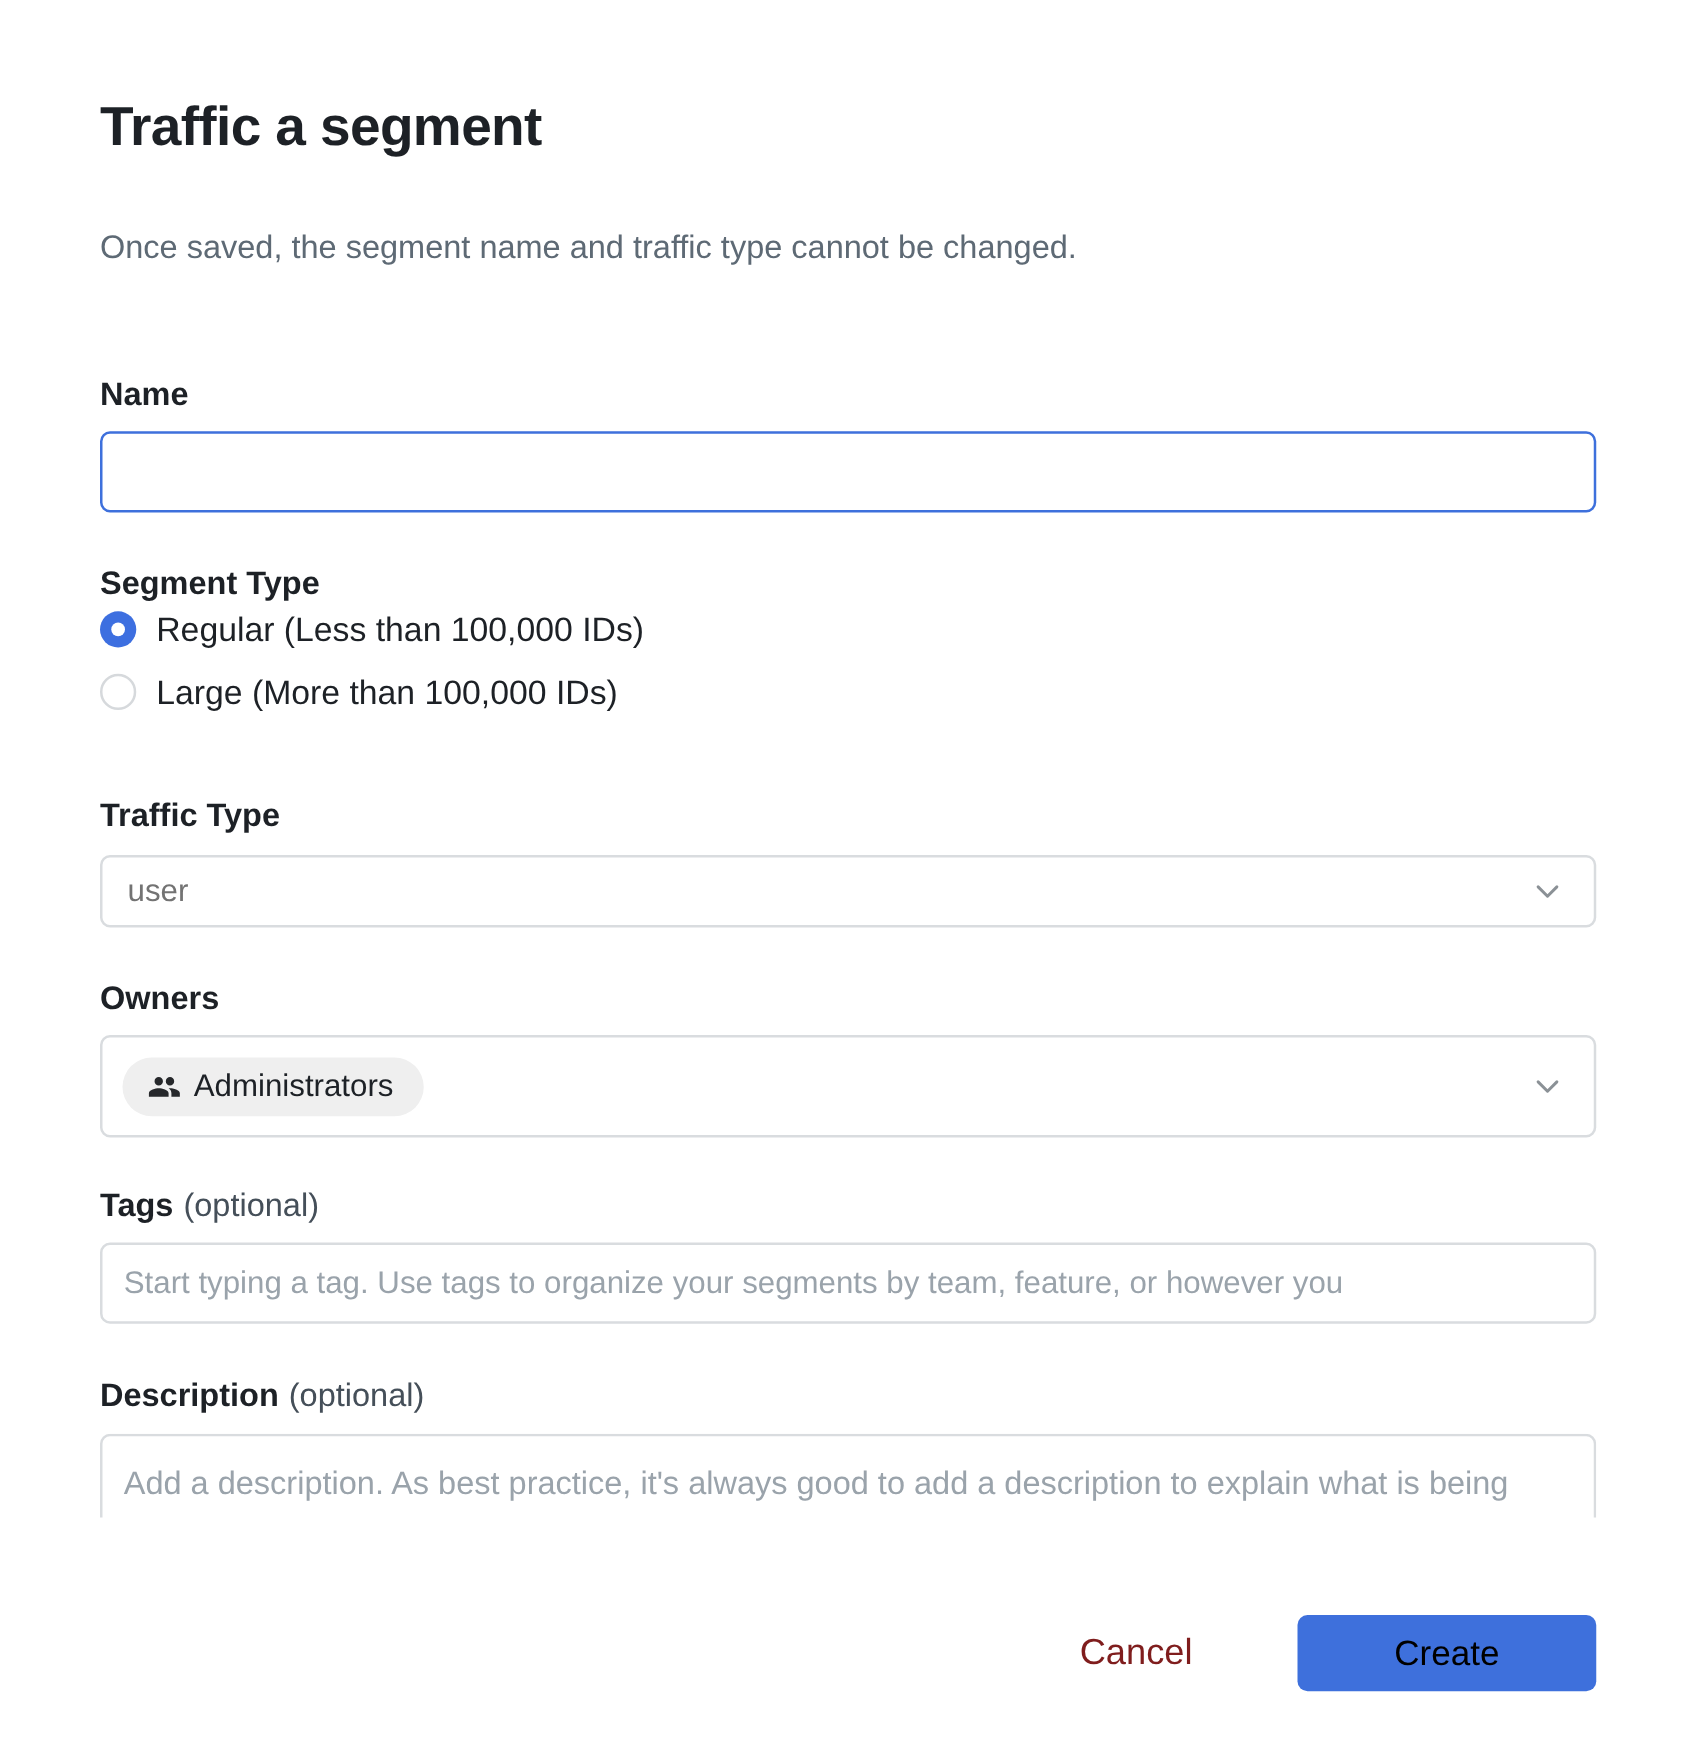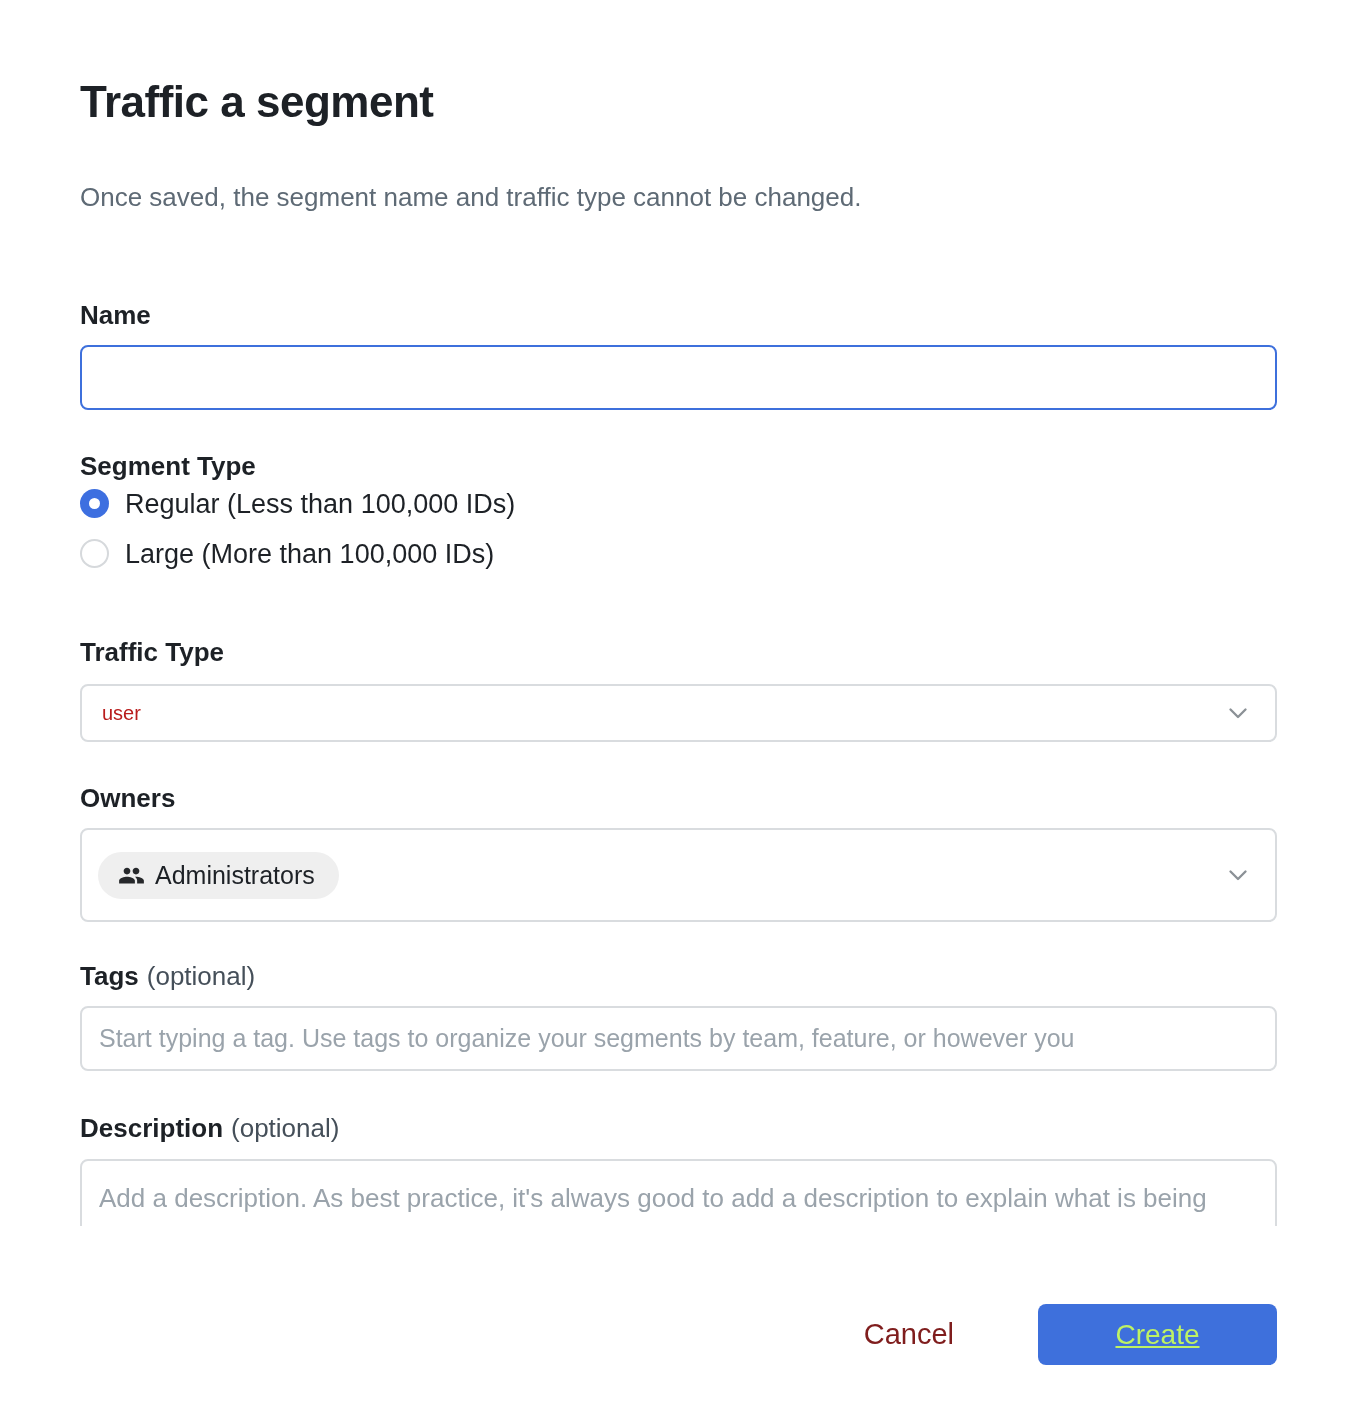--- a/index.html
+++ b/index.html
@@ -103,22 +103,22 @@
     justify-content: space-between;
     width: 100%;
     margin-top: 17px;
     border: 2px solid #d9dcdf;
     border-radius: 8px;
     background: #fff;
     padding: 0 22px 0 20px;
     cursor: pointer;
   }
   .select.traffic { height: 58px; margin-top: 17px; }
-  .select.owners  { height: 94px; margin-top: 15px; padding-left: 16px; }
-  .select-value { font-size: 20px; color: #b91c1c; }
+  .select.owners  { height: 82px; margin-top: 15px; padding-left: 16px; }
+  .select-value { font-size: 25px; color: #737373; }
   .chevron { flex: 0 0 auto; width: 30px; height: 30px; }
 
   .pill {
     display: inline-flex;
     align-items: center;
     gap: 10px;
     height: 47px;
     padding: 0 24px 0 20px;
     border-radius: 999px;
     background: #efefef;
@@ -164,25 +164,24 @@
     color: #7f1d1d;
     cursor: pointer;
     padding: 0;
   }
   .create-btn {
     width: 239px;
     height: 61px;
     border: none;
     border-radius: 8px;
     background: #3e70dc;
-    color: #bef264;
+    color: #000000;
     font-family: "Liberation Sans", sans-serif;
     font-size: 28px;
     cursor: pointer;
-    text-decoration: underline;
   }
 </style>
 </head>
 <body>
 
 <div class="dialog">
 
   <h1 class="title">Traffic a segment</h1>
   <p class="subtitle">Once saved, the segment name and traffic type cannot be changed.</p>
 

